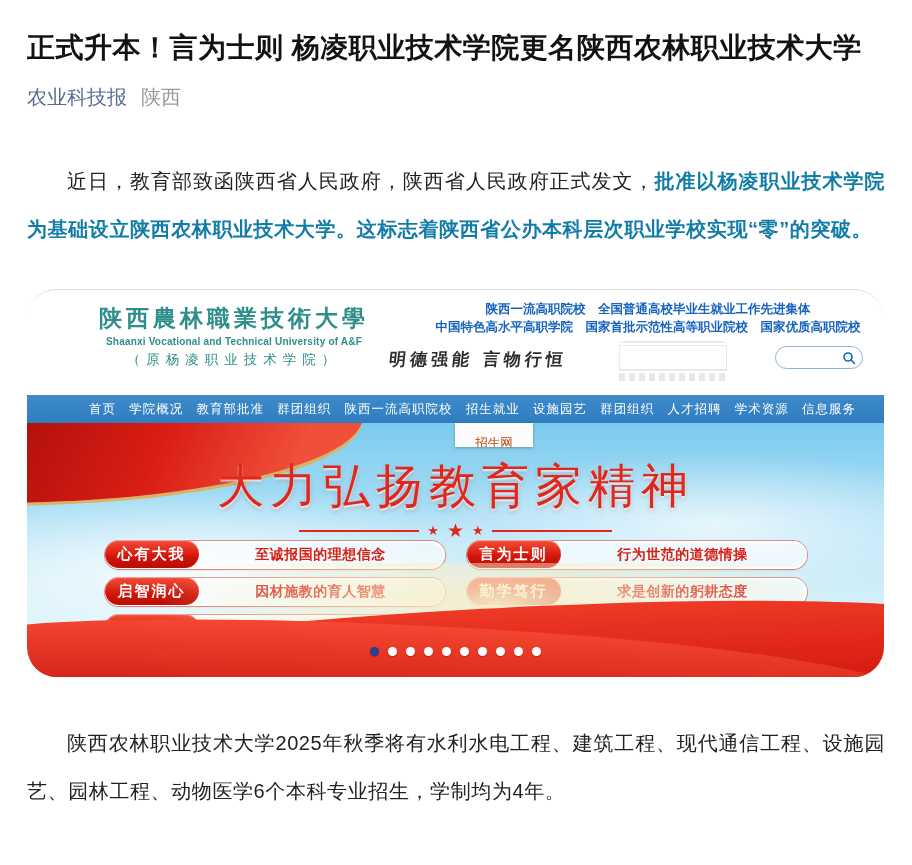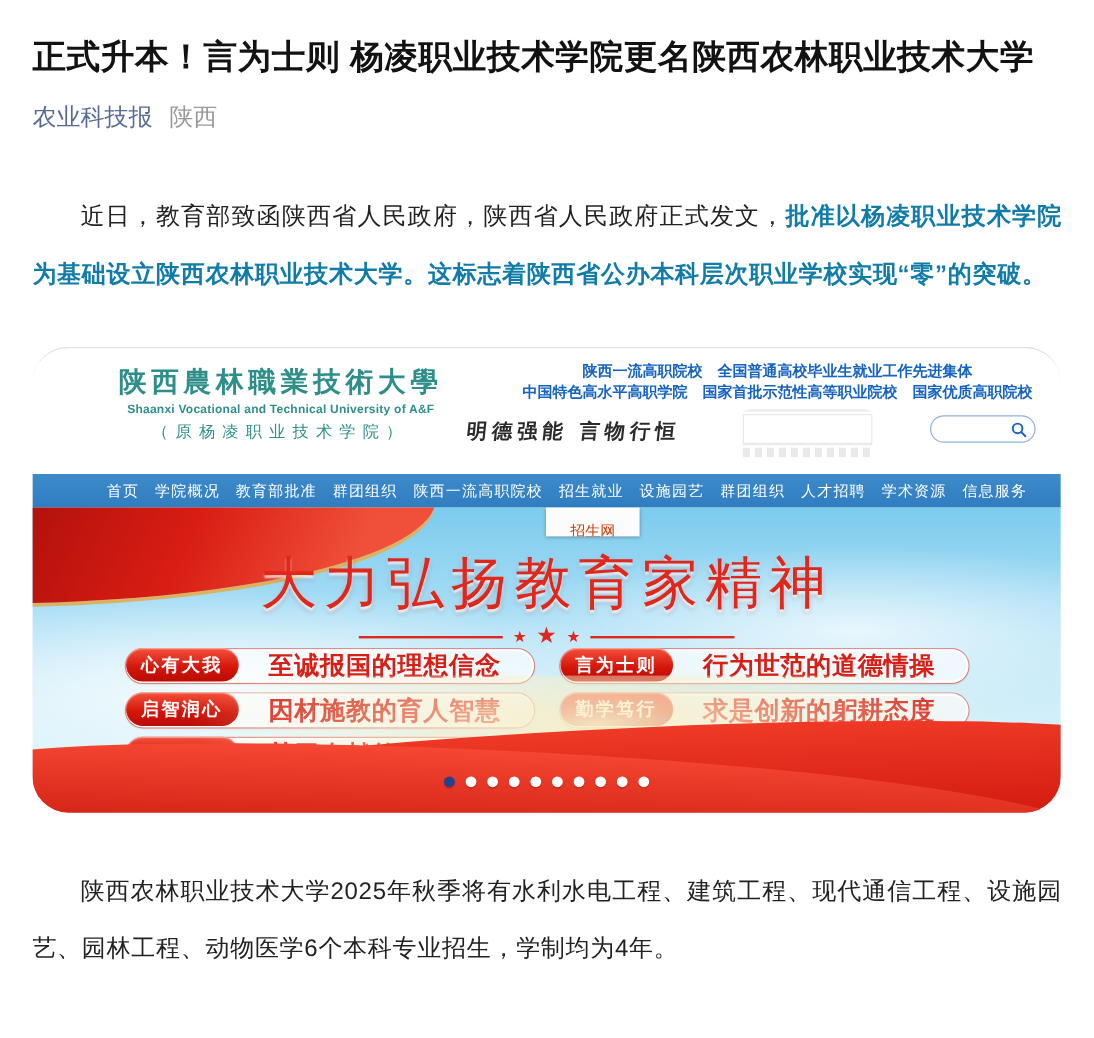--- a/index.html
+++ b/index.html
@@ -104,21 +104,21 @@
     background:rgba(255,255,255,0.62); border:2px solid rgba(255,255,255,0.95);
     box-shadow:0 0 0 1px rgba(219,48,36,0.5), 0 1px 2px rgba(160,30,20,0.25);
   }
   .pill-label {
     height:28px; margin:-2px 0 0 -2px; display:flex; align-items:center; padding:0 13px;
     border-radius:16px; background:linear-gradient(180deg,#f4503a 0%,#d31409 60%,#b90d05 100%);
     color:#fff; font-weight:700; font-size:15px; letter-spacing:2px;
     box-shadow:inset 0 1px 1px rgba(255,255,255,0.5);
   }
   .pill-desc {
-    flex:1; text-align:center; color:#d71f16; font-weight:800; font-size:21px; letter-spacing:0.5px;
+    flex:1; text-align:center; color:#d71f16; font-weight:800; font-size:14px; letter-spacing:0.5px;
   }
 
   .wave-glow {
     position:absolute; bottom:0; left:0; width:100%; height:115px;
     background:radial-gradient(55% 95% at 55% 35%, rgba(248,238,200,0.95), rgba(248,238,200,0) 72%);
   }
   .wave1 {
     position:absolute; bottom:-30px; left:-45px; width:115%; height:100px;
     background:linear-gradient(180deg,#ee3a26,#cf140c);
     border-radius:95% 55% 0 0 / 90% 42% 0 0; transform:rotate(-2deg);

